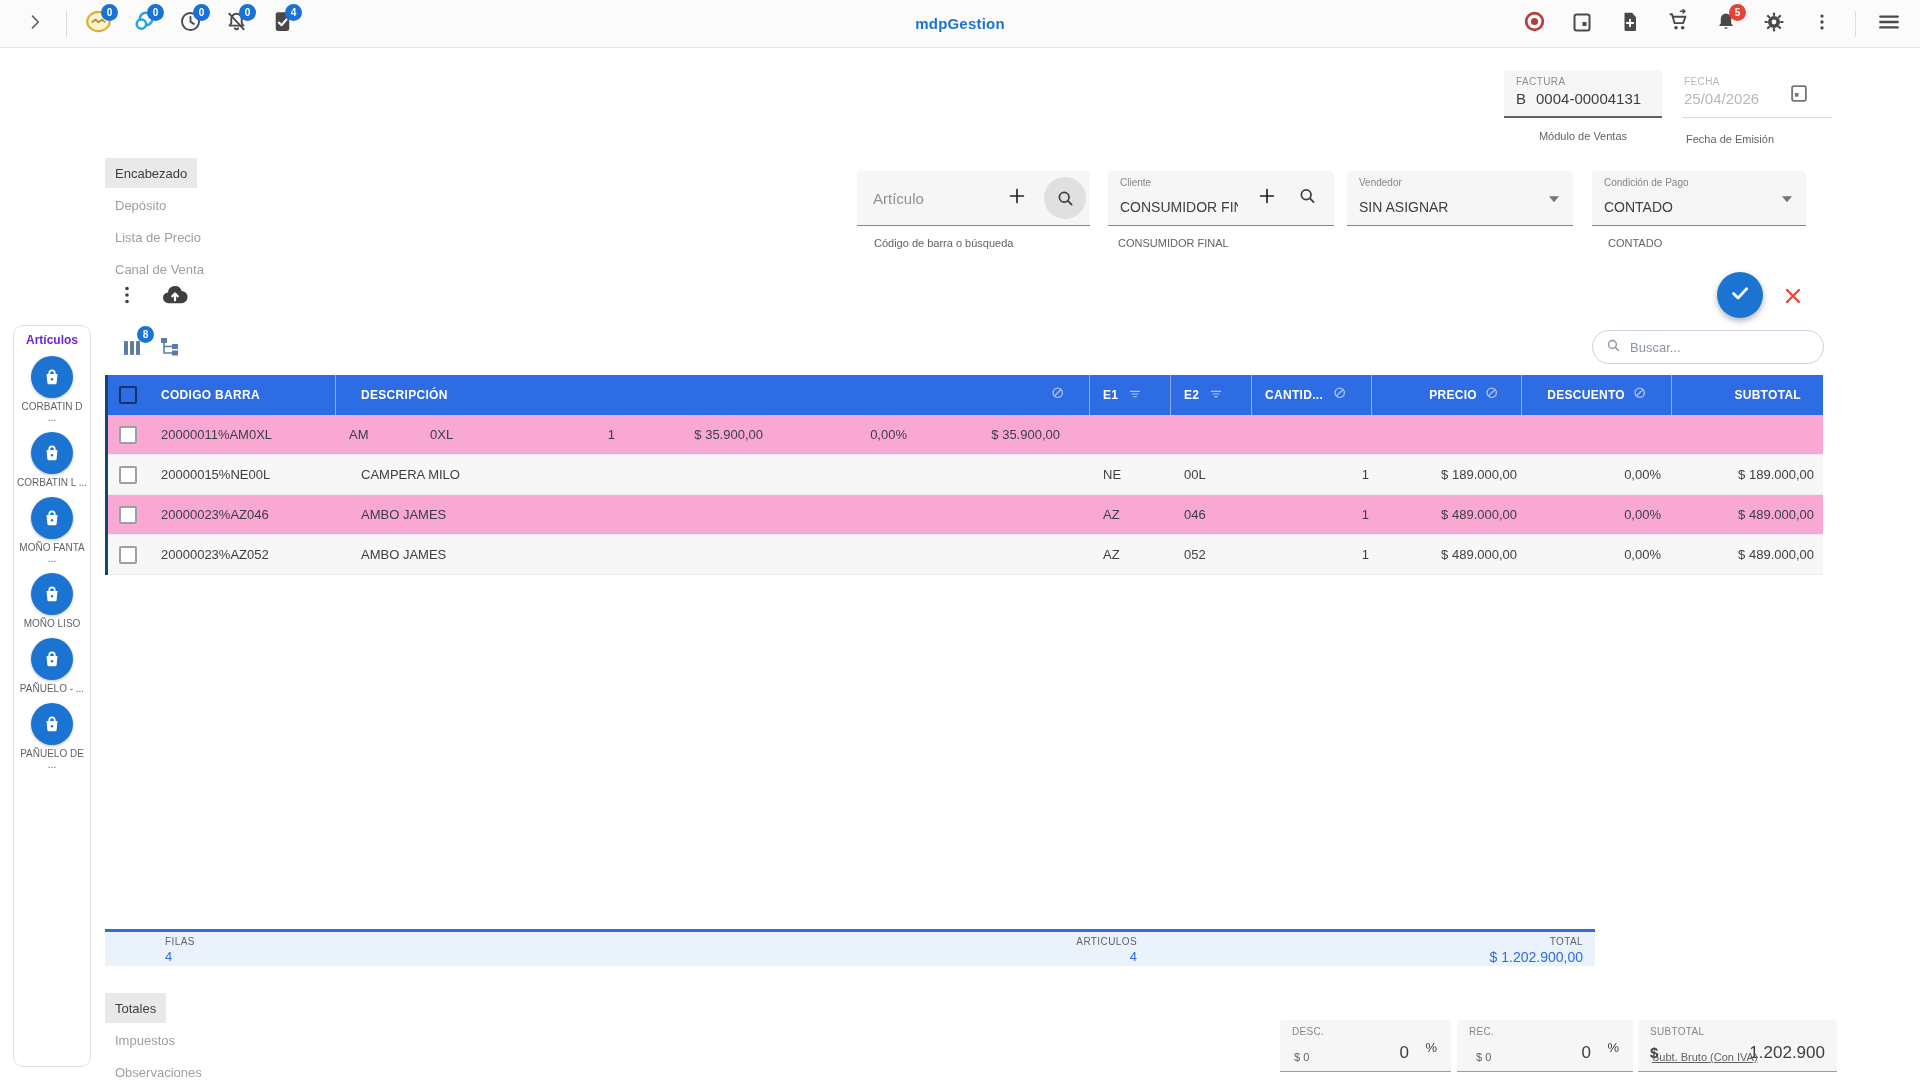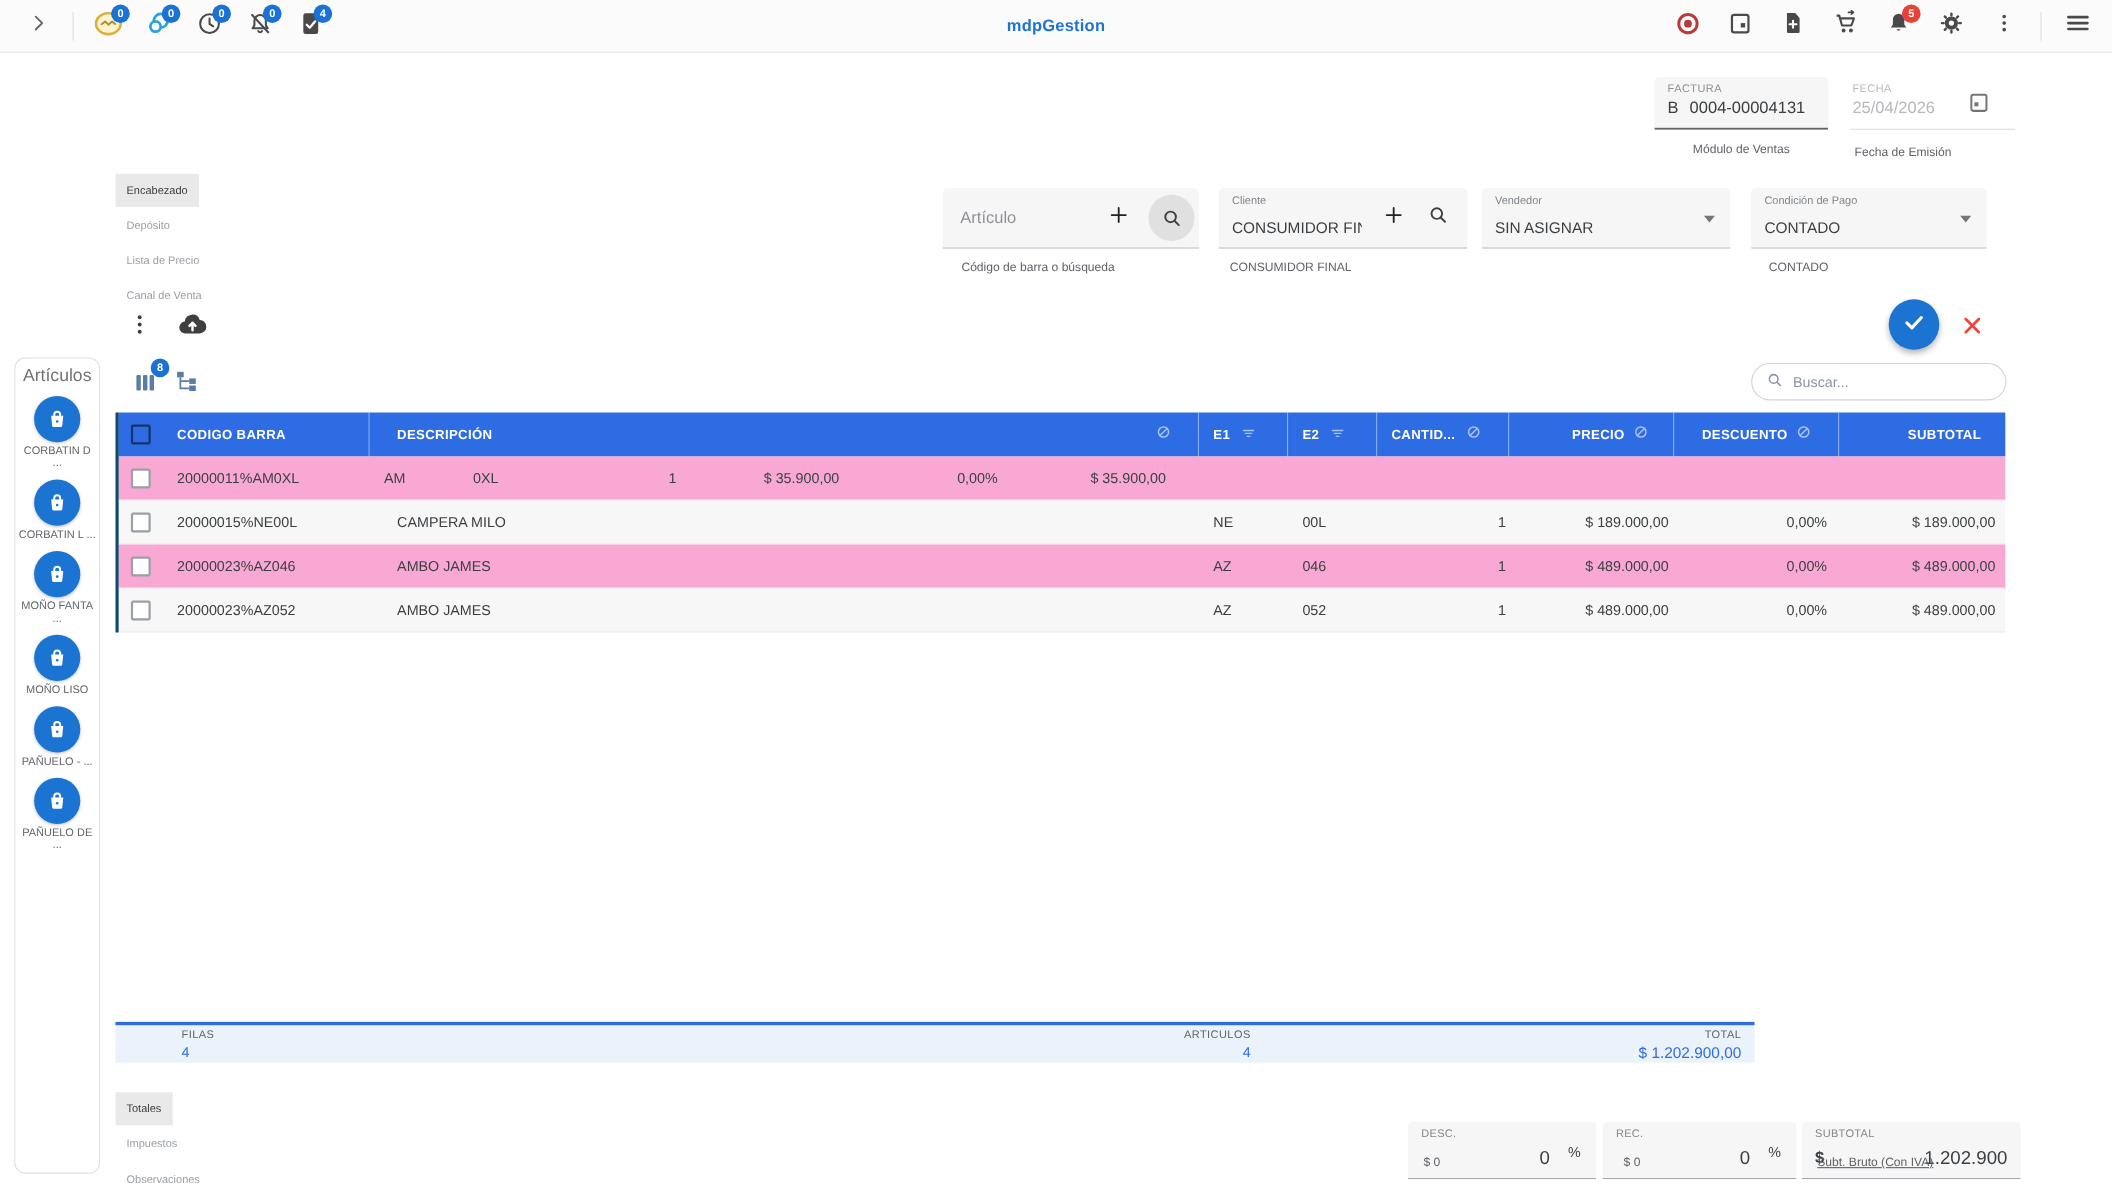--- a/index.html
+++ b/index.html
@@ -32,21 +32,21 @@
                border-bottom:1px solid #dadce0; padding:6px 0 0 2px; }
   .fecha-box .f-label { color:#b5b8bc; }
   .fecha-val { margin-top:3px; font-size:15px; color:#b5b8bc; }
   .fecha-cal { position:absolute; left:1788px; top:82px; color:#757575; }
   .fecha-helper { position:absolute; left:1686px; top:133px; font-size:11px; color:#5f6368; }
 
   
   .vmenu { position:absolute; display:flex; flex-direction:column; gap:2px; align-items:flex-start; }
   #menu-top { left:105px; top:158px; }
   #menu-bottom { left:105px; top:993px; }
-  .menu-item { height:26px; display:flex; align-items:center; padding:15px 10px; font-size:10px;
+  .menu-item { height:26px; display:flex; align-items:center; padding:15px 10px; font-size:13px;
                color:#9aa0a6; border-radius:0; cursor:pointer; white-space:nowrap; }
   .menu-item.active { background:#e9e9e9; color:#3c4043; }
 
   
   .field { position:absolute; top:171px; height:55px; background:#f6f6f6;
            border-bottom:1px solid #80868b; border-radius:4px 4px 0 0; }
   .fld-label { position:absolute; left:12px; top:6px; font-size:10px; color:#80868b; }
   .fld-value { position:absolute; left:12px; bottom:10px; font-size:14px; color:#3c4043;
                white-space:nowrap; overflow:hidden; }
   .fld-placeholder { position:absolute; left:16px; top:50%; transform:translateY(-50%);
@@ -66,21 +66,21 @@
   .act-cloud { position:absolute; left:160px; top:280px; cursor:pointer; }
   .fab-check { position:absolute; left:1717px; top:272px; width:46px; height:46px; border-radius:50%;
                background:#1b74d2; display:flex; align-items:center; justify-content:center;
                box-shadow:0 3px 6px rgba(0,0,0,.3); cursor:pointer; }
   .btn-x { position:absolute; left:1781px; top:284px; cursor:pointer; }
 
   
   .psidebar { position:absolute; left:13px; top:325px; width:78px; height:742px; background:#fff;
               border:1px solid #e0e0e0; border-radius:10px; display:flex; flex-direction:column;
               align-items:center; padding-top:7px; z-index:5; }
-  .sb-title { font-size:16px; font-weight:normal; color:#737373; }
+  .sb-title { font-size:12px; font-weight:bold; color:#6d28d9; }
   .sb-item { margin-top:9px; display:flex; flex-direction:column; align-items:center; cursor:pointer; }
   .sb-circle { width:42px; height:42px; border-radius:50%; background:#1b74d2; display:flex;
                align-items:center; justify-content:center; box-shadow:0 1px 3px rgba(0,0,0,.25); }
   .sb-label { font-size:10px; color:#5f6368; text-align:center; margin-top:3px; width:72px;
               line-height:11px; word-break:break-word; }
 
   
   .cols-btn { position:absolute; left:112px; top:330px; width:40px; height:40px; display:flex;
               align-items:center; justify-content:center; position:absolute; cursor:pointer; }
   .tree-btn { position:absolute; left:158px; top:334px; cursor:pointer; }

